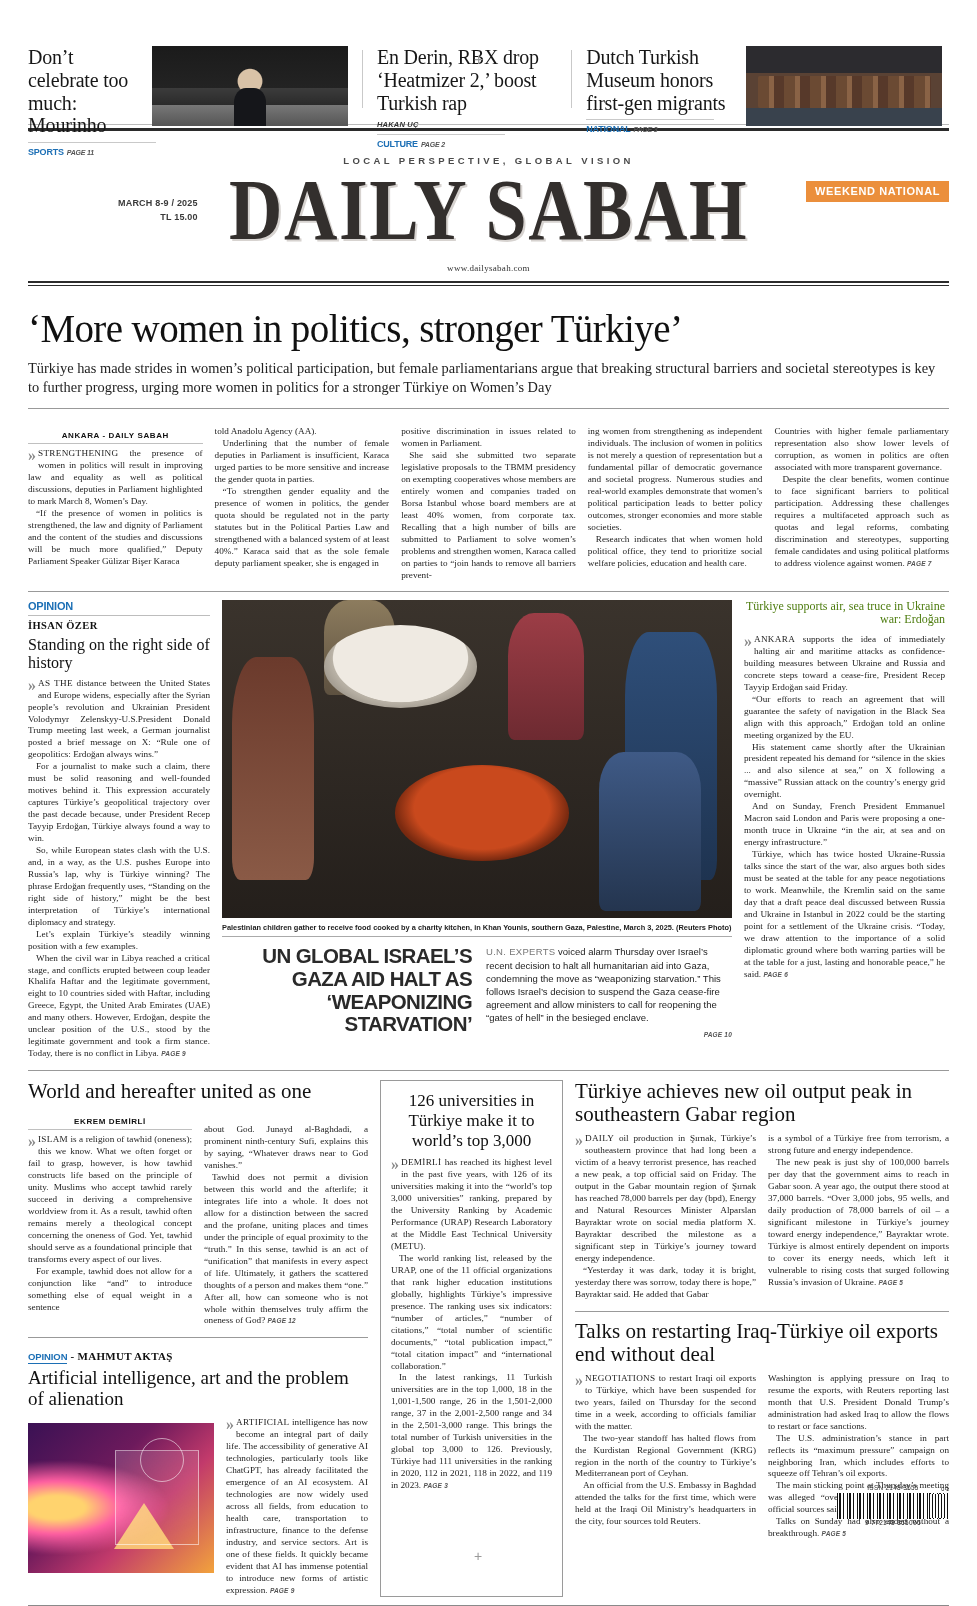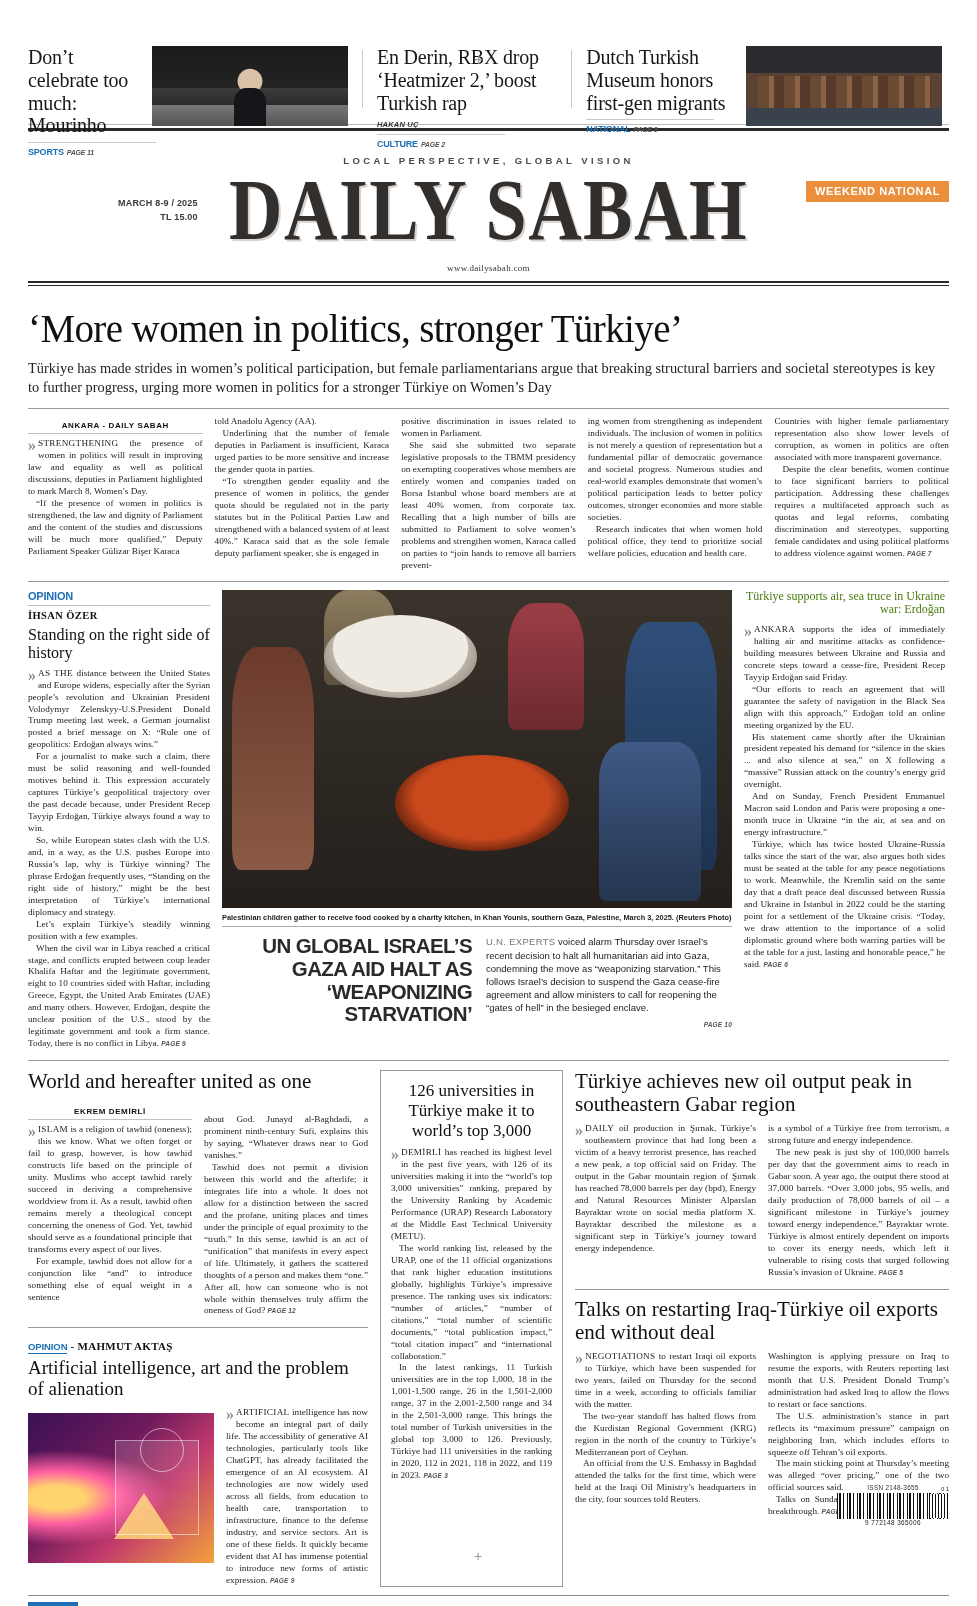--- a/index.html
+++ b/index.html
@@ -102,21 +102,21 @@
   .lead-h {
     font-size: 39px; line-height:1.06; font-weight:400; letter-spacing:-0.6px;
     margin:0 0 10px 0; color:#111;
   }
   .lead-sub {
     font-size: 14.4px; line-height:1.32; color:#222; margin:0;
   }
   .lead-rule { border-top:1px solid #999; margin: 11px 0 0 0; }
 
   .lead-cols { display:flex; gap: 12px; padding-top: 5px; }
-  .lead-col { width: 223px; }
+  .lead-col { width: 223px; margin-top: 10px; }
 
   .byline-wrap { text-align:center; margin-bottom: 4px; }
   .byline {
     font-family:"Liberation Sans", sans-serif; font-size: 8px; font-weight:800;
     letter-spacing: .6px; color:#111; display:inline-block;
     border-bottom:1px solid #c0c0c0; padding: 0 0 3px 0; width:100%;
   }
   .body-txt {
     font-size: 9.2px; line-height: 1.30; text-align: justify;
     color:#1d1d1d; margin:0;
@@ -487,20 +487,21 @@
         </div>
       </div>
     </div>
 
     <div class="low-right">
       <h2 class="sec-h">Türkiye achieves new oil output peak in southeastern Gabar region</h2>
       <div style="display:flex; gap:12px;">
         <div style="width:181px;">
           <div class="body-txt">
             <p class="first"><span class="dropcap-mark">»</span><span class="sc">DAILY</span><span> oil production in Şırnak, Türkiye’s southeastern province that had long been a victim of a heavy terrorist presence, has reached a new peak, a top official said on Friday. The output in the Gabar mountain region of Şırnak has reached 78,000 barrels per day (bpd), Energy and Natural Resources Minister Alparslan Bayraktar wrote on social media platform X. Bayraktar described the milestone as a significant step in Türkiye’s journey toward energy independence.</span></p>
+            <p>“Yesterday it was dark, today it is bright, yesterday there was sorrow, today there is hope,” Bayraktar said. He added that Gabar</p>
           </div>
         </div>
         <div style="width:181px;">
           <div class="body-txt">
             <p class="first">is a symbol of a Türkiye free from terrorism, a strong future and energy independence.</p>
             <p><span>The new peak is just shy of 100,000 barrels per day that the government aims to reach in Gabar soon. A year ago, the output there stood at 37,000 barrels. “Over 3,000 jobs, 95 wells, and daily production of 78,000 barrels of oil – a significant milestone in Türkiye’s journey toward energy independence,” Bayraktar wrote. Türkiye is almost entirely dependent on imports to cover its energy needs, which left it vulnerable to rising costs that surged following Russia’s invasion of Ukraine.</span> <span class="pg-ref">PAGE 5</span></p>
           </div>
         </div>
       </div>
 

